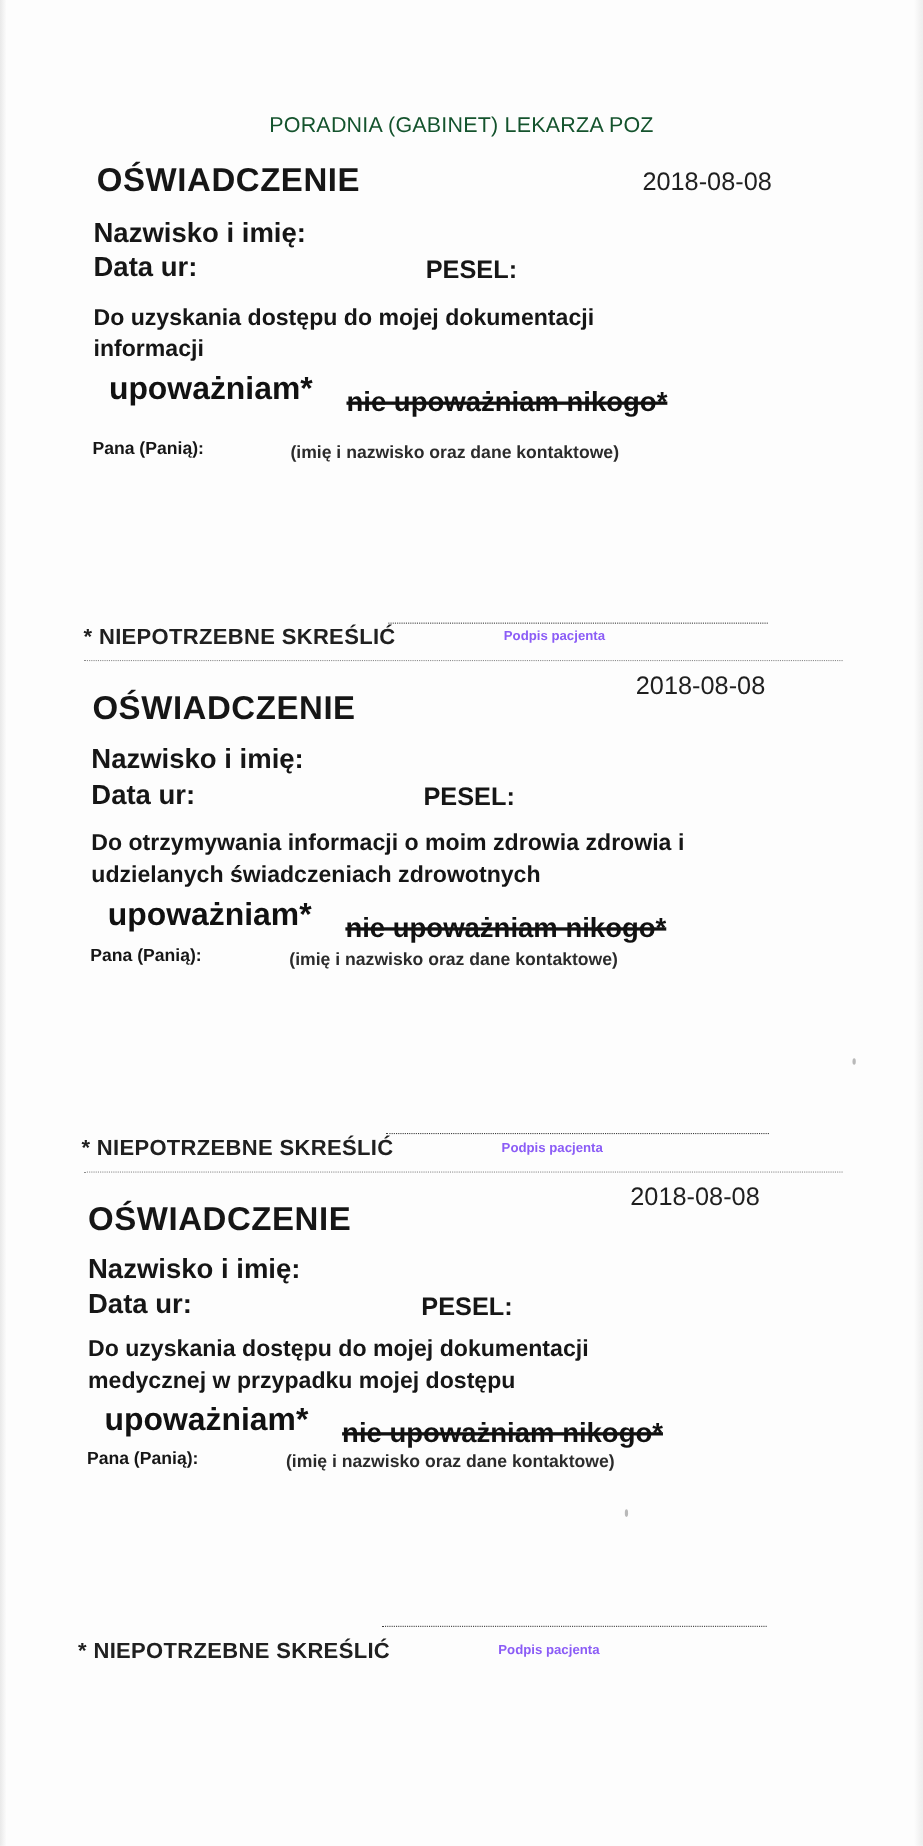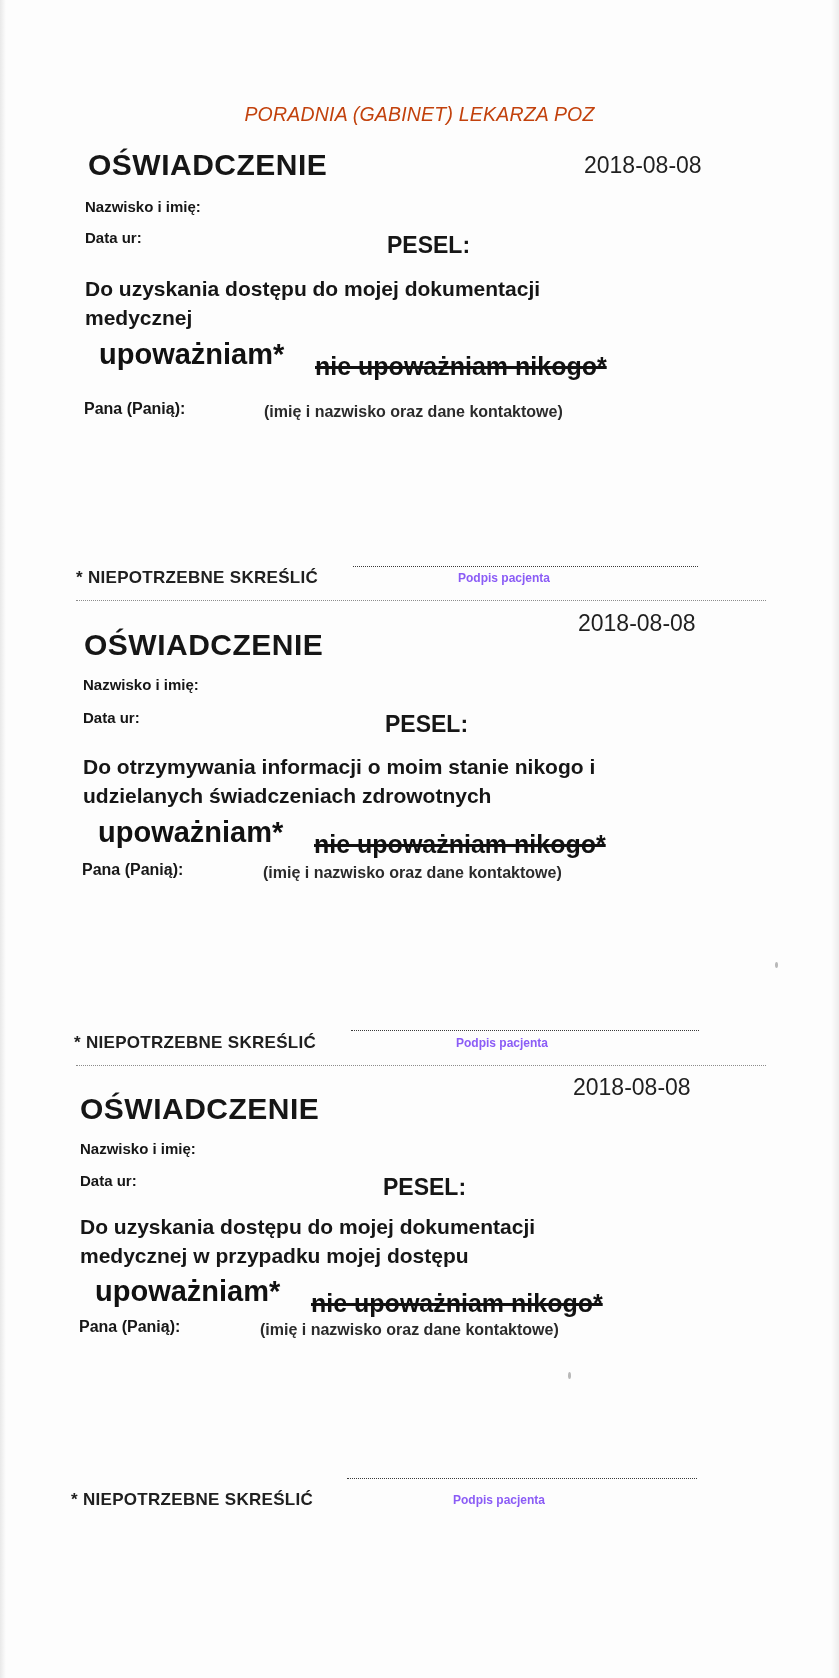--- a/index.html
+++ b/index.html
@@ -34,23 +34,22 @@
     background: linear-gradient(to left, #ededed, #fdfdfd);
   }
   .clinic-header {
     position: absolute;
     left: 0;
     top: 102px;
     width: 839px;
     text-align: center;
     font-size: 19.5px;
     line-height: 25px;
-    color: #c2410c;
+    color: #14532d;
     letter-spacing: 0.2px;
-    font-style: italic;
   }
   .clinic-header .line2 {
     font-size: 19px;
   }
 
   .section {
     position: absolute;
     left: 0;
     width: 839px;
   }
@@ -62,21 +61,21 @@
     letter-spacing: 0.5px;
     color: #161616;
   }
   .date {
     position: absolute;
     font-size: 23px;
     color: #1f1f1f;
   }
   .field-label {
     position: absolute;
-    font-size: 15px;
+    font-size: 25px;
     font-weight: bold;
     color: #161616;
   }
   .pesel {
     position: absolute;
     font-size: 23px;
     font-weight: bold;
     color: #161616;
   }
   .body-text {
@@ -108,21 +107,21 @@
     color: #161616;
   }
   .hint {
     position: absolute;
     font-size: 16px;
     font-weight: bold;
     color: #2b2b2b;
   }
   .footnote {
     position: absolute;
-    font-size: 17px;
+    font-size: 20px;
     font-weight: bold;
     letter-spacing: 0.3px;
     color: #202020;
   }
   .signature-label {
     position: absolute;
     font-size: 12px;
     font-weight: bold;
     color: #8b5cf6;
   }
@@ -158,21 +157,21 @@
 
   <div class="section">
     <div class="title" style="left:88px; top:148px;">OŚWIADCZENIE</div>
     <div class="date" style="left:584px; top:152px;">2018-08-08</div>
 
     <div class="field-label" style="left:85px; top:198px;">Nazwisko i imię:</div>
     <div class="field-label" style="left:85px; top:229px;">Data ur:</div>
     <div class="pesel" style="left:387px; top:232px;">PESEL:</div>
 
     <div class="body-text" style="left:85px; top:274px;">Do uzyskania dostępu do mojej dokumentacji</div>
-    <div class="body-text" style="left:85px; top:303px;">medycznej</div>
+    <div class="body-text" style="left:85px; top:303px;">informacji</div>
 
     <div class="authorize" style="left:99px; top:338px;">upoważniam*</div>
     <div class="no-authorize" style="left:315px; top:338px;">nie upoważniam nikogo*</div>
 
     <div class="mr-label" style="left:84px; top:400px;">Pana (Panią):</div>
     <div class="hint" style="left:264px; top:403px;">(imię i nazwisko oraz dane kontaktowe)</div>
 
     <div class="signature-line" style="left:353px; top:566px; width:345px;"></div>
     <div class="footnote" style="left:76px; top:568px;">* NIEPOTRZEBNE SKREŚLIĆ</div>
     <div class="signature-label" style="left:458px; top:571px;">Podpis pacjenta</div>
@@ -181,21 +180,21 @@
   <div class="divider" style="top:600px;"></div>
 
   <div class="section">
     <div class="date" style="left:578px; top:610px;">2018-08-08</div>
     <div class="title" style="left:84px; top:628px;">OŚWIADCZENIE</div>
 
     <div class="field-label" style="left:83px; top:676px;">Nazwisko i imię:</div>
     <div class="field-label" style="left:83px; top:709px;">Data ur:</div>
     <div class="pesel" style="left:385px; top:711px;">PESEL:</div>
 
-    <div class="body-text" style="left:83px; top:752px;">Do otrzymywania informacji o  moim stanie nikogo i</div>
+    <div class="body-text" style="left:83px; top:752px;">Do otrzymywania informacji o  moim zdrowia zdrowia i</div>
     <div class="body-text" style="left:83px; top:781px;">udzielanych świadczeniach zdrowotnych</div>
 
     <div class="authorize" style="left:98px; top:816px;">upoważniam*</div>
     <div class="no-authorize" style="left:314px; top:816px;">nie upoważniam nikogo*</div>
 
     <div class="mr-label" style="left:82px; top:861px;">Pana (Panią):</div>
     <div class="hint" style="left:263px; top:864px;">(imię i nazwisko oraz dane kontaktowe)</div>
 
     <div class="signature-line" style="left:351px; top:1030px; width:348px;"></div>
     <div class="footnote" style="left:74px; top:1033px;">* NIEPOTRZEBNE SKREŚLIĆ</div>

